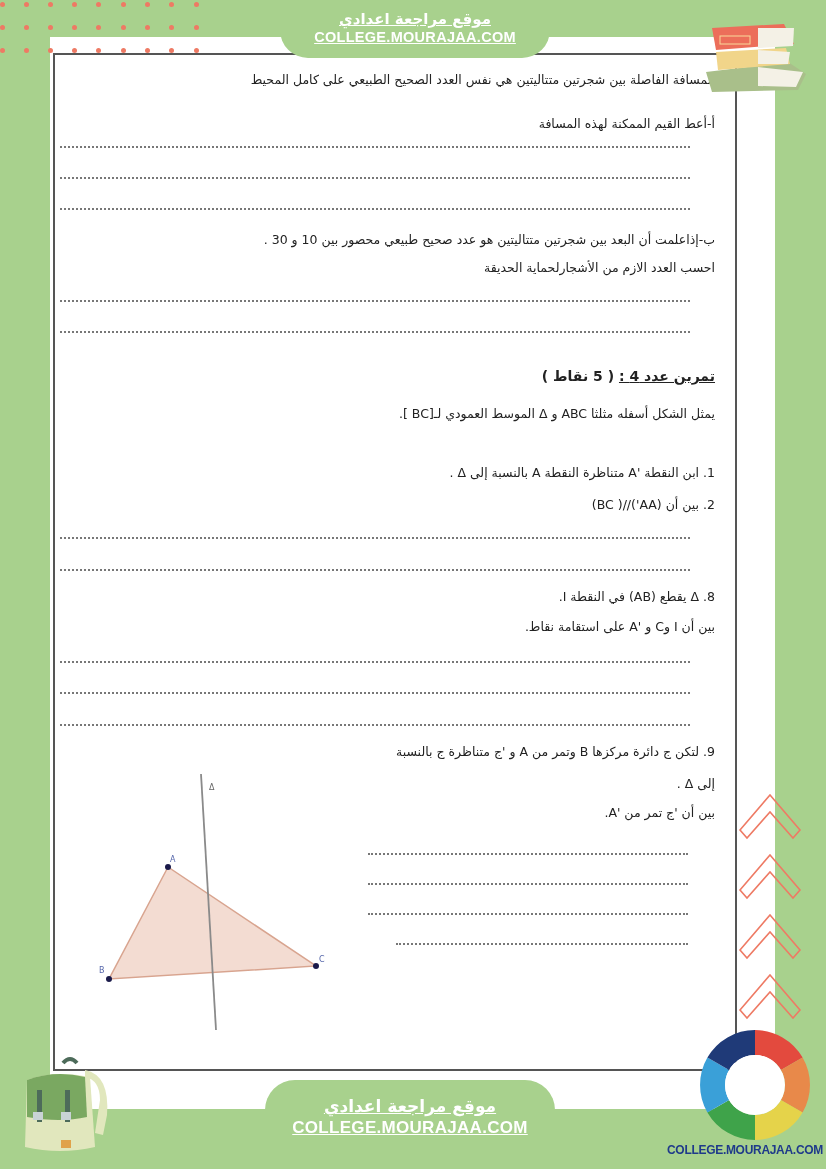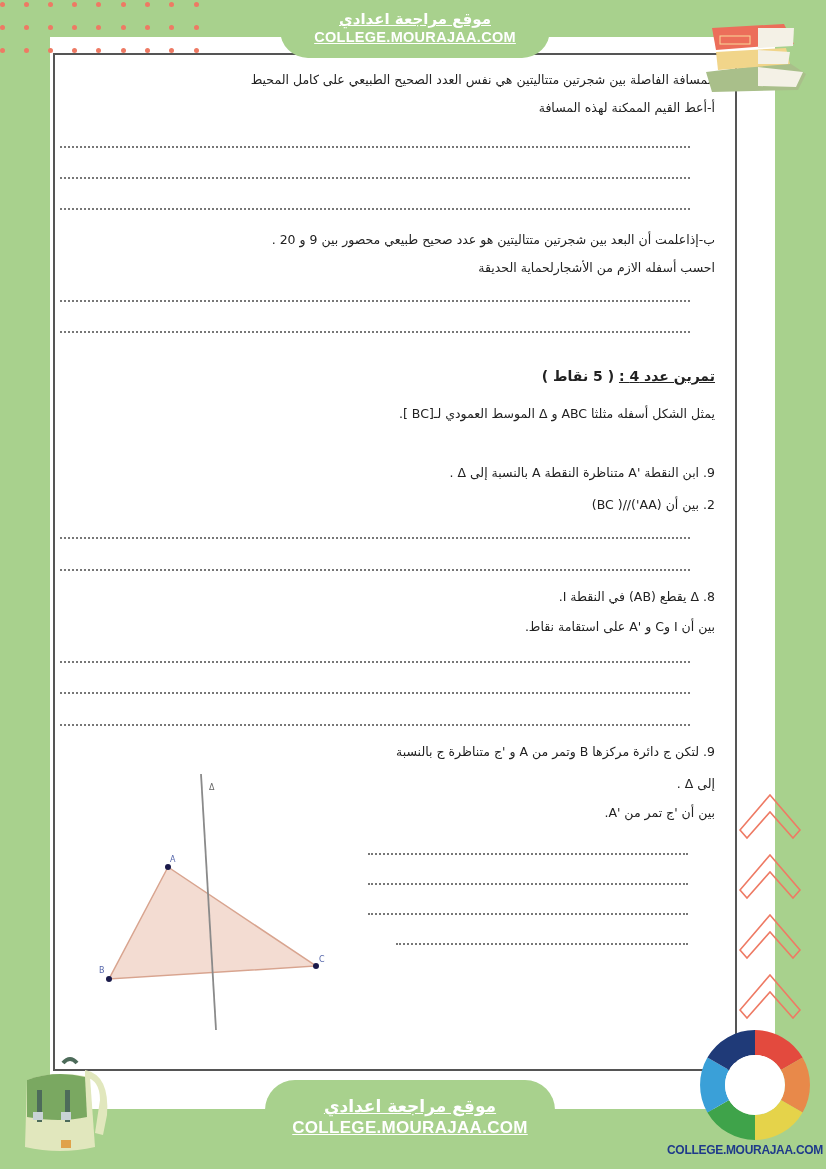--- a/index.html
+++ b/index.html
@@ -113,38 +113,38 @@
   <path d="M60 55 L105 60 L98 75 L60 74 Z" fill="#f4f1e6"></path>
   <path d="M18 40 L88 36 L92 52 L20 58 Z" fill="#f1d58a"></path>
   <path d="M60 38 L92 40 L90 52 L60 52 Z" fill="#f4f1e6"></path>
   <path d="M14 16 L86 12 L96 32 L18 38 Z" fill="#ec6e5a"></path>
   <path d="M60 16 L96 16 L95 34 L60 36 Z" fill="#f4f1e6"></path>
   <rect x="22" y="24" width="30" height="8" fill="none" stroke="#f9d99a" stroke-width="1"></rect>
 </svg>
 
 <div class="content">
   <div class="line" style="top:12px">المسافة الفاصلة بين شجرتين متتاليتين هي نفس العدد الصحيح الطبيعي على كامل المحيط</div>
-  <div class="line" style="top:40px">أ-أعط القيم الممكنة لهذه المسافة</div>
+  <div class="line" style="top:56px">أ-أعط القيم الممكنة لهذه المسافة</div>
 
   <div class="dotted" style="right:25px;top:86px;width:630px"></div>
   <div class="dotted" style="right:25px;top:117px;width:630px"></div>
   <div class="dotted" style="right:25px;top:148px;width:630px"></div>
 
-  <div class="line" style="top:172px">ب-إذاعلمت أن البعد بين شجرتين متتاليتين هو عدد صحيح طبيعي محصور بين 9 و 20 .</div>
-  <div class="line" style="top:200px">احسب أسفله الازم من الأشجارلحماية الحديقة</div>
+  <div class="line" style="top:172px">ب-إذاعلمت أن البعد بين شجرتين متتاليتين هو عدد صحيح طبيعي محصور بين 10 و 30 .</div>
+  <div class="line" style="top:200px">احسب العدد الازم من الأشجارلحماية الحديقة</div>
 
   <div class="dotted" style="right:25px;top:240px;width:630px"></div>
   <div class="dotted" style="right:25px;top:271px;width:630px"></div>
 
   <div class="line title4" style="top:308px">
     <u>تمرين عدد 4 :</u>
     <span>( 5 نقاط )</span>
   </div>
   <div class="line" style="top:346px">يمثل الشكل أسفله مثلثا ABC و Δ الموسط العمودي لـ[BC ].</div>
-  <div class="line" style="top:405px">9.  ابن النقطة 'A متناظرة النقطة A بالنسبة إلى Δ .</div>
+  <div class="line" style="top:405px">1.  ابن النقطة 'A متناظرة النقطة A بالنسبة إلى Δ .</div>
   <div class="line" style="top:437px">2.  بين أن (AA')//( BC)</div>
 
   <div class="dotted" style="right:25px;top:477px;width:630px"></div>
   <div class="dotted" style="right:25px;top:509px;width:630px"></div>
 
   <div class="line" style="top:529px">8.  Δ يقطع (AB) في النقطة I.</div>
   <div class="line" style="top:559px">بين أن I وC و 'A على استقامة نقاط.</div>
 
   <div class="dotted" style="right:25px;top:601px;width:630px"></div>
   <div class="dotted" style="right:25px;top:632px;width:630px"></div>

